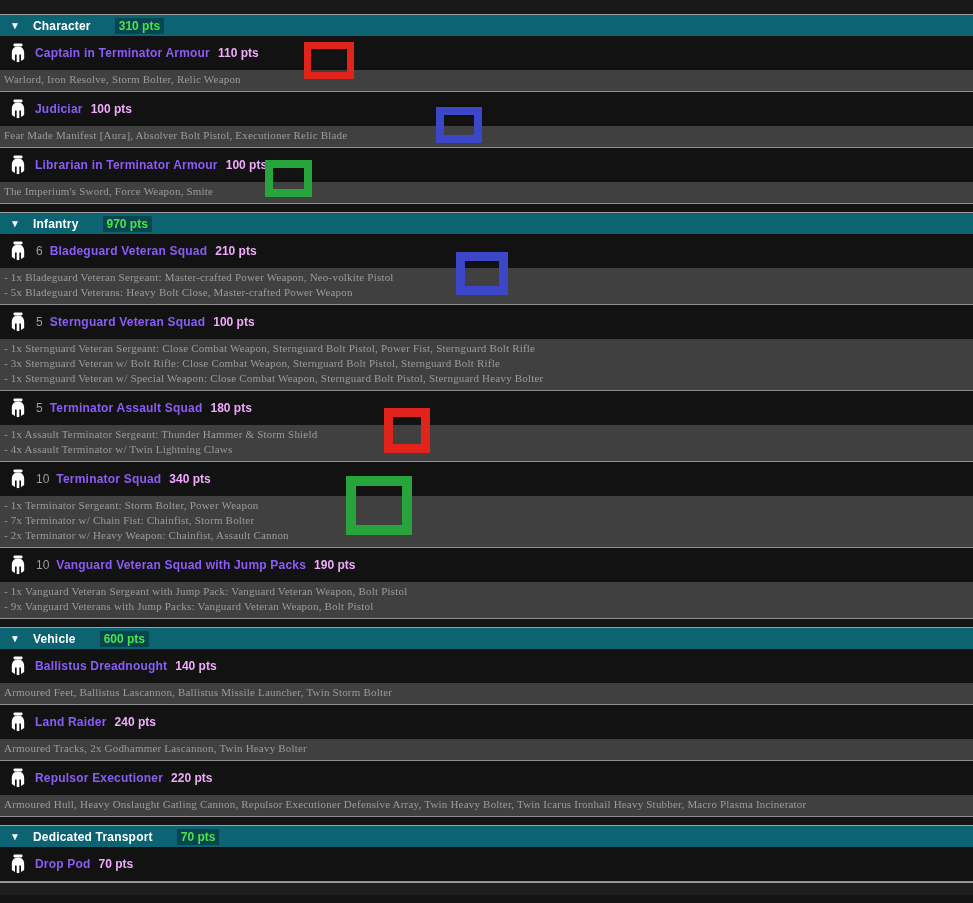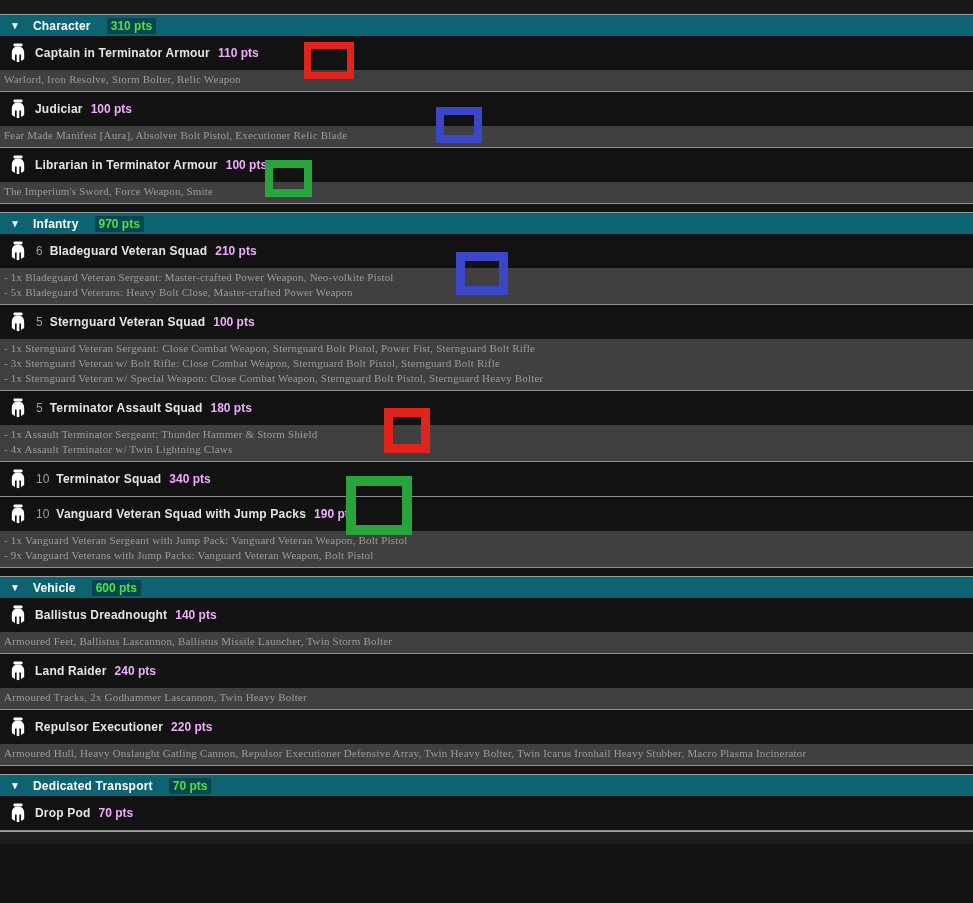--- a/index.html
+++ b/index.html
@@ -17,31 +17,31 @@
     background:#0c6372;
     border-top:1px solid #9e9e9e;
     display:flex; align-items:center;
     cursor:pointer;
   }
   .section { margin-top:0; }
   .section + .section { margin-top:8px; }
   .tri { color:#ffffff; font-size:10px; margin-left:10px; line-height:1; }
   .sec-label { color:#ffffff; font-weight:bold; font-size:12px; margin-left:13px; letter-spacing:0.2px; }
   .sec-pts {
-    color:#4be34b; font-weight:bold; font-size:12px; margin-left:16px;
+    color:#4be34b; font-weight:bold; font-size:12px; margin-left:24px;
     background:rgba(0,0,0,0.30); padding:1px 4px; border-radius:1px;
   }
 
   .unit-title {
     height:34px; background:#121212;
     display:flex; align-items:center; padding-left:8px; cursor:pointer;
   }
   .helmet { width:20px; height:20px; display:inline-flex; }
   .ucount { color:#9e9e9e; font-size:12px; margin-left:8px; }
-  .uname  { color:#e5e5e5; font-weight:bold; font-size:12px; margin-left:7px; letter-spacing:0.2px; }
+  .uname  { color:#8b5cf6; font-weight:bold; font-size:12px; margin-left:7px; letter-spacing:0.2px; }
   .upts   { color:#f0abfc; font-weight:bold; font-size:12px; margin-left:8px; }
 
   .unit-desc {
     background:#404040; padding:2px 4px 4px 4px;font-family:Liberation Serif, serif;
   }
   .desc-line { color:#9b9b9b; font-size:11px; line-height:15px; letter-spacing:0.2px; }
   .unit-sep { height:1px; background:#8e8e8e; }
 
   .anno {
     position:absolute; background:transparent; pointer-events:none;
@@ -173,20 +173,25 @@
           <div class="unit-title">
             <span class="helmet">
               <svg width="20" height="20" viewBox="0 0 24 24" xmlns="http://www.w3.org/2000/svg">
                 <rect x="6.5" y="0.5" width="11" height="3.6" rx="1.6" fill="#ffffff"></rect>
                 <path fill="#ffffff" d="M12 4.2 C7.2 4.2 4.6 7.6 4.6 11.6 L4.6 19.2 L8.4 21.6 L8.4 13.8 L10.4 13.8 L10.4 22.6 L12 23.2 L13.6 22.6 L13.6 13.8 L15.6 13.8 L15.6 21.6 L19.4 19.2 L19.4 11.6 C19.4 7.6 16.8 4.2 12 4.2 Z"></path>
               </svg>
             </span>
             <span class="ucount">10</span>
             <span class="uname">Terminator Squad</span>
             <span class="upts">340 pts</span>
+          </div>
+          <div class="unit-desc">
+            <div class="desc-line">- 1x Terminator Sergeant: Storm Bolter, Power Weapon</div>
+            <div class="desc-line">- 7x Terminator w/ Chain Fist: Chainfist, Storm Bolter</div>
+            <div class="desc-line">- 2x Terminator w/ Heavy Weapon: Chainfist, Assault Cannon</div>
           </div>
           <div class="unit-sep"></div>
         </div>
         <div class="unit">
           <div class="unit-title">
             <span class="helmet">
               <svg width="20" height="20" viewBox="0 0 24 24" xmlns="http://www.w3.org/2000/svg">
                 <rect x="6.5" y="0.5" width="11" height="3.6" rx="1.6" fill="#ffffff"></rect>
                 <path fill="#ffffff" d="M12 4.2 C7.2 4.2 4.6 7.6 4.6 11.6 L4.6 19.2 L8.4 21.6 L8.4 13.8 L10.4 13.8 L10.4 22.6 L12 23.2 L13.6 22.6 L13.6 13.8 L15.6 13.8 L15.6 21.6 L19.4 19.2 L19.4 11.6 C19.4 7.6 16.8 4.2 12 4.2 Z"></path>
               </svg>

